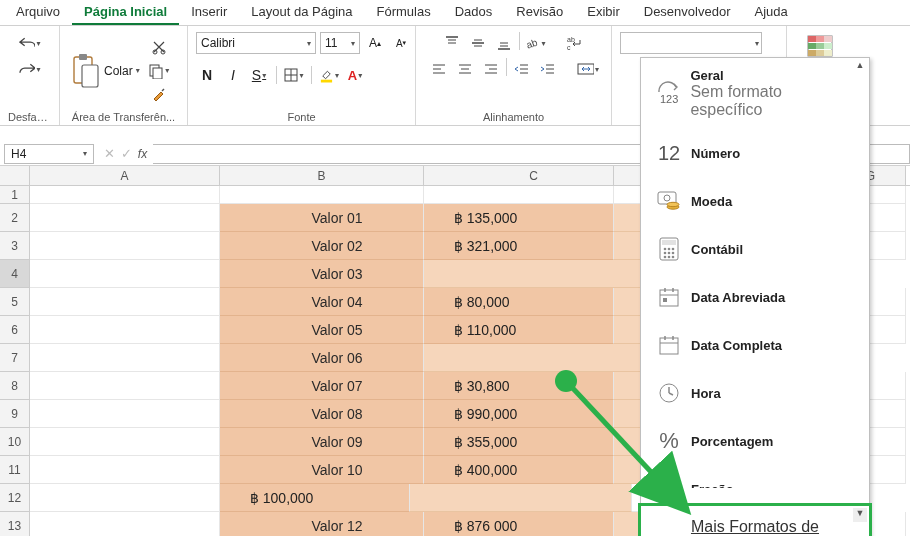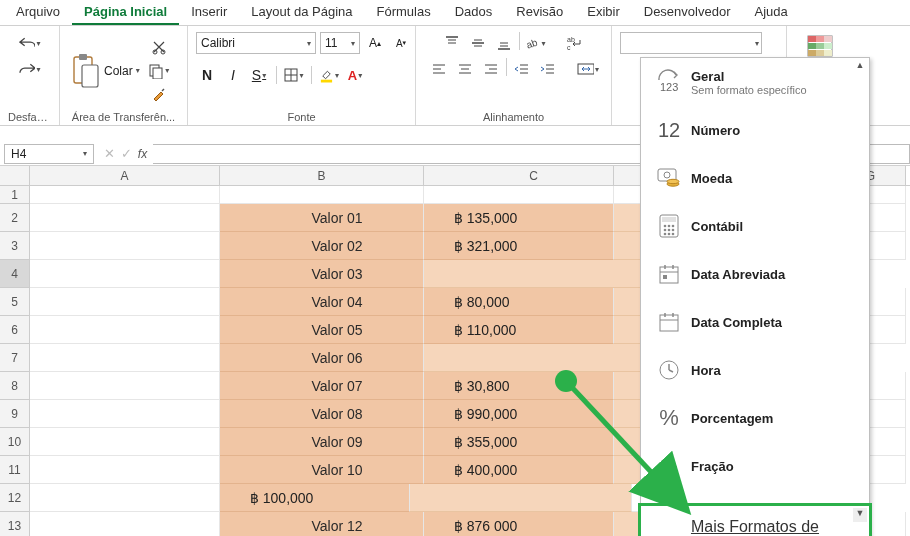--- a/index.html
+++ b/index.html
@@ -72,21 +72,21 @@
   .row.r1 { height:18px; }
   .row.r1 .cell { font-size:12px; }
 
   
   .nf-panel { position:absolute; left:640px; top:57px; width:230px; background:#fff; border:1px solid #bfbfbf; box-shadow: 2px 2px 4px rgba(0,0,0,.2); z-index:50; }
   .nf-list { max-height:430px; overflow:hidden; }
   .nf-item { display:flex; align-items:center; gap:8px; padding:10px 14px; cursor:pointer; }
   .nf-icn { width:28px; height:28px; display:flex; align-items:center; justify-content:center; color:#555; font-size:18px; }
   .nf-txt { display:flex; flex-direction:column; }
   .nf-title { font-size:13px; font-weight:600; color:#222; }
-  .nf-sub { font-size:11px; color:#777; }
+  .nf-sub { font-size:16px; color:#777; }
   .nf-more { border:3px solid #2bb04a; margin:15px -3px -3px -3px; padding:12px 16px; text-align:center; font-size:16px; cursor:pointer; text-decoration: underline; color:#333; }
   .nf-scroll-up { position:absolute; right:2px; top:2px; width:14px; height:14px; font-size:9px; color:#555; text-align:center; }
   .nf-scroll-dn { position:absolute; right:2px; bottom:44px; width:14px; height:14px; font-size:9px; color:#555; text-align:center; background:#eee; }
 
   
   .arrow-wrap { position:absolute; left:555px; top:370px; z-index:60; pointer-events:none; }
   .arrow-dot { width:22px; height:22px; background:#2bb04a; border-radius:50%; position:absolute; left:0; top:0; }
 
   svg { display:block; }
 </style>

